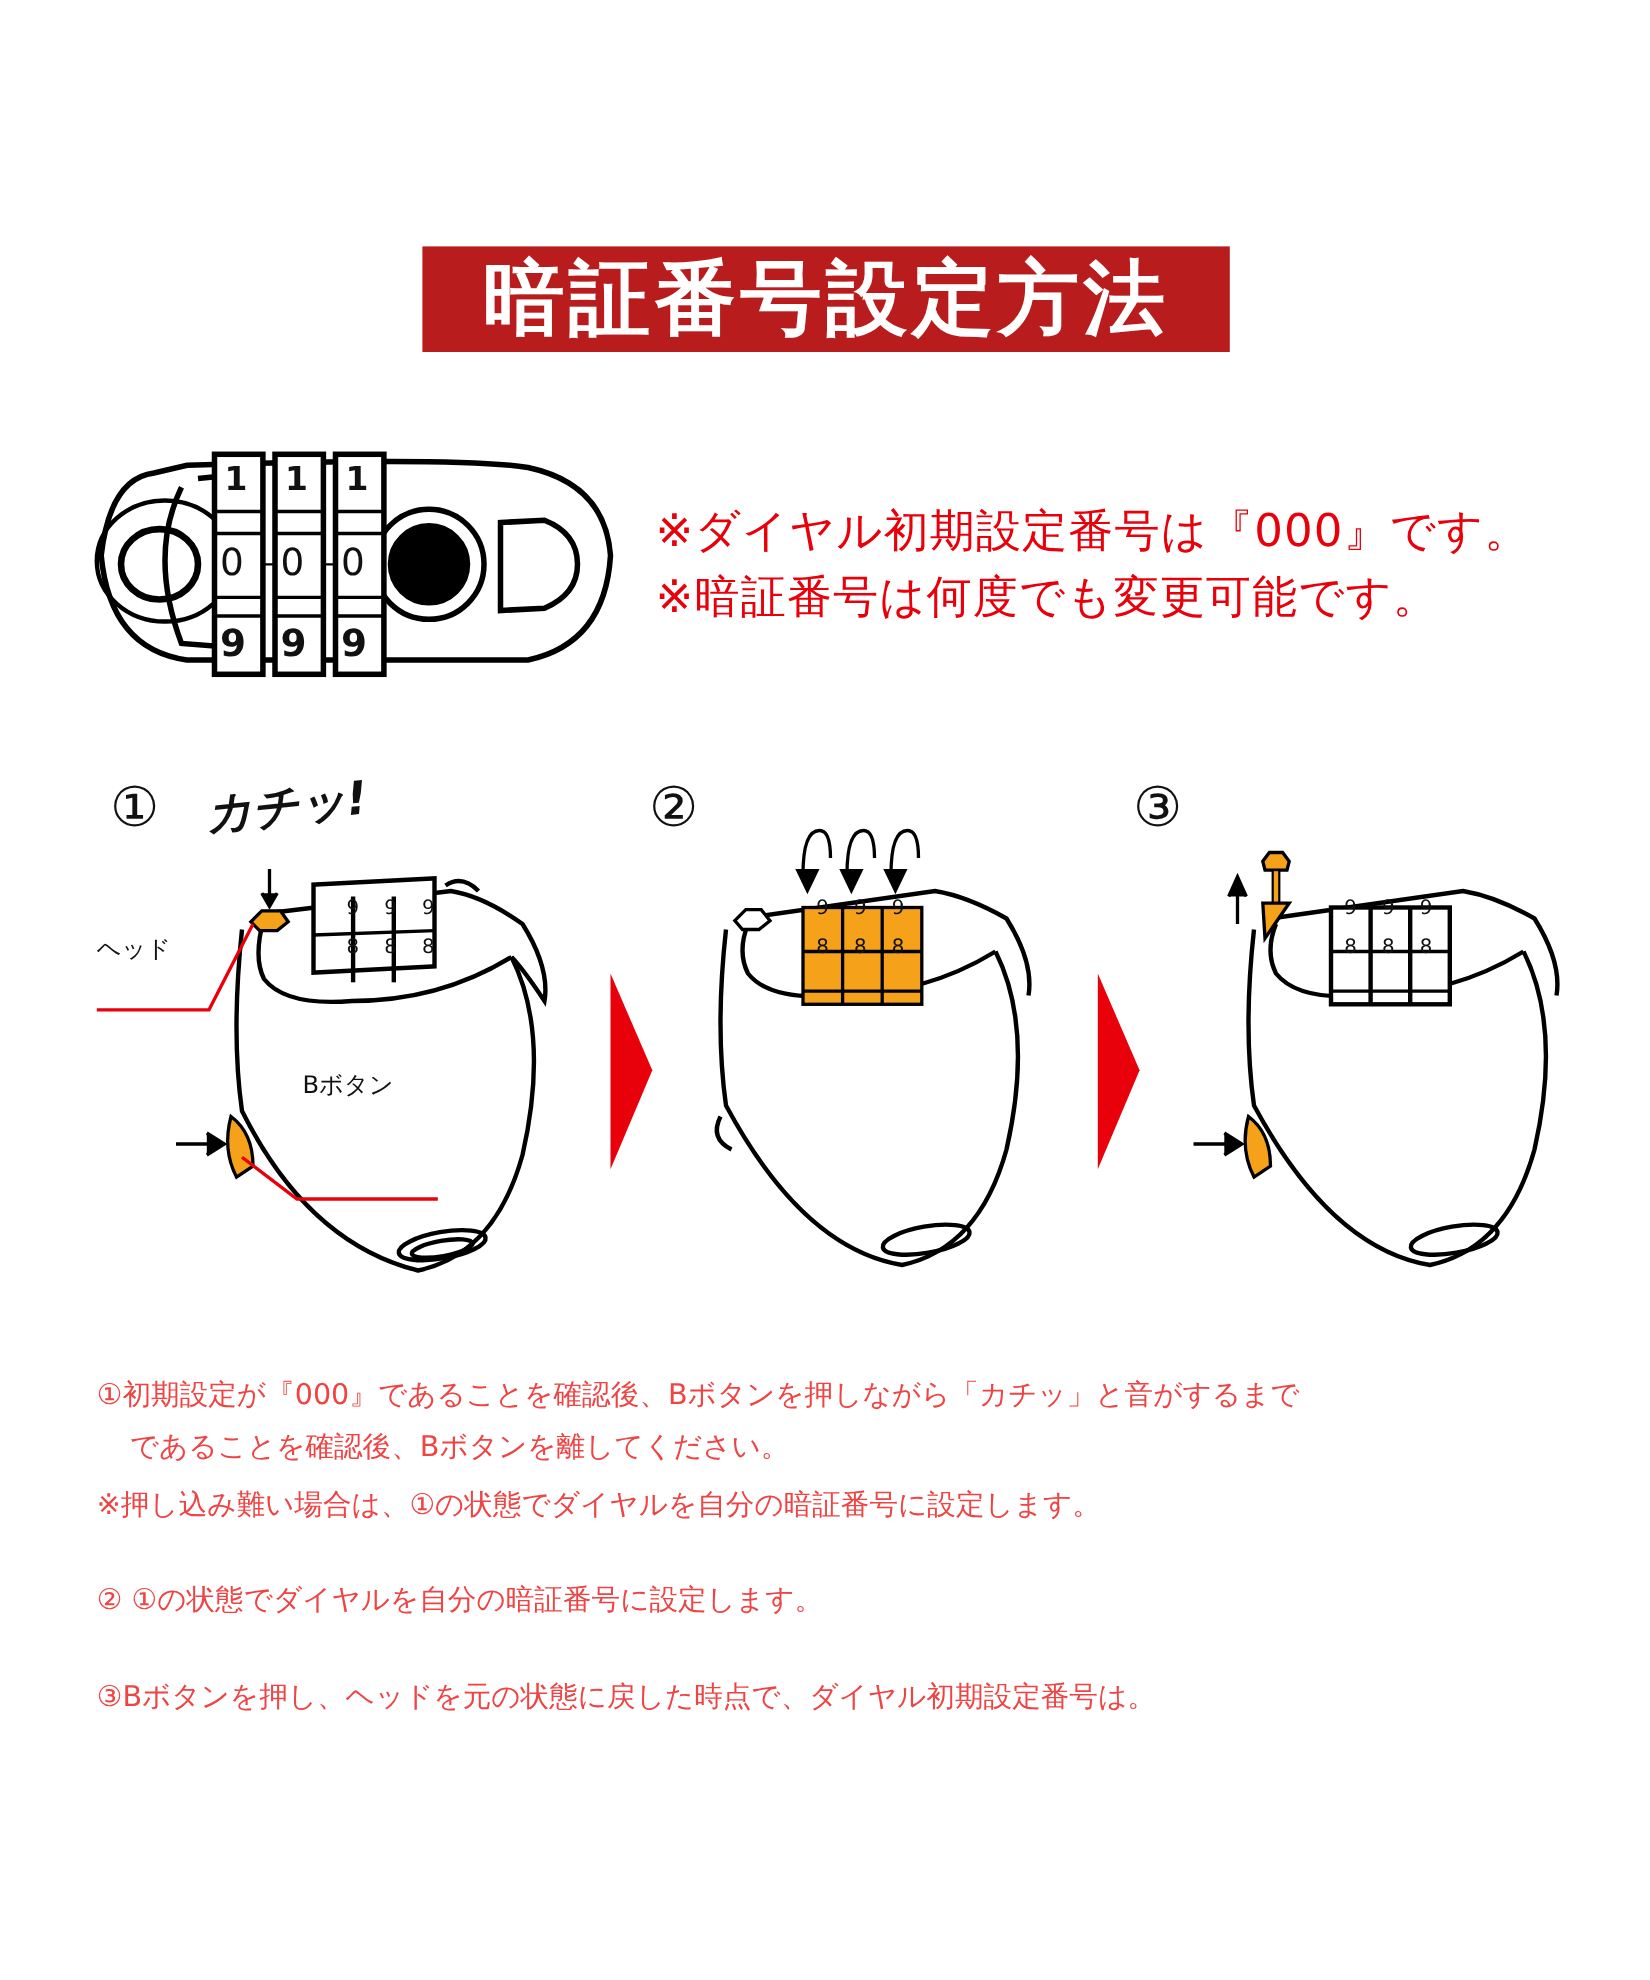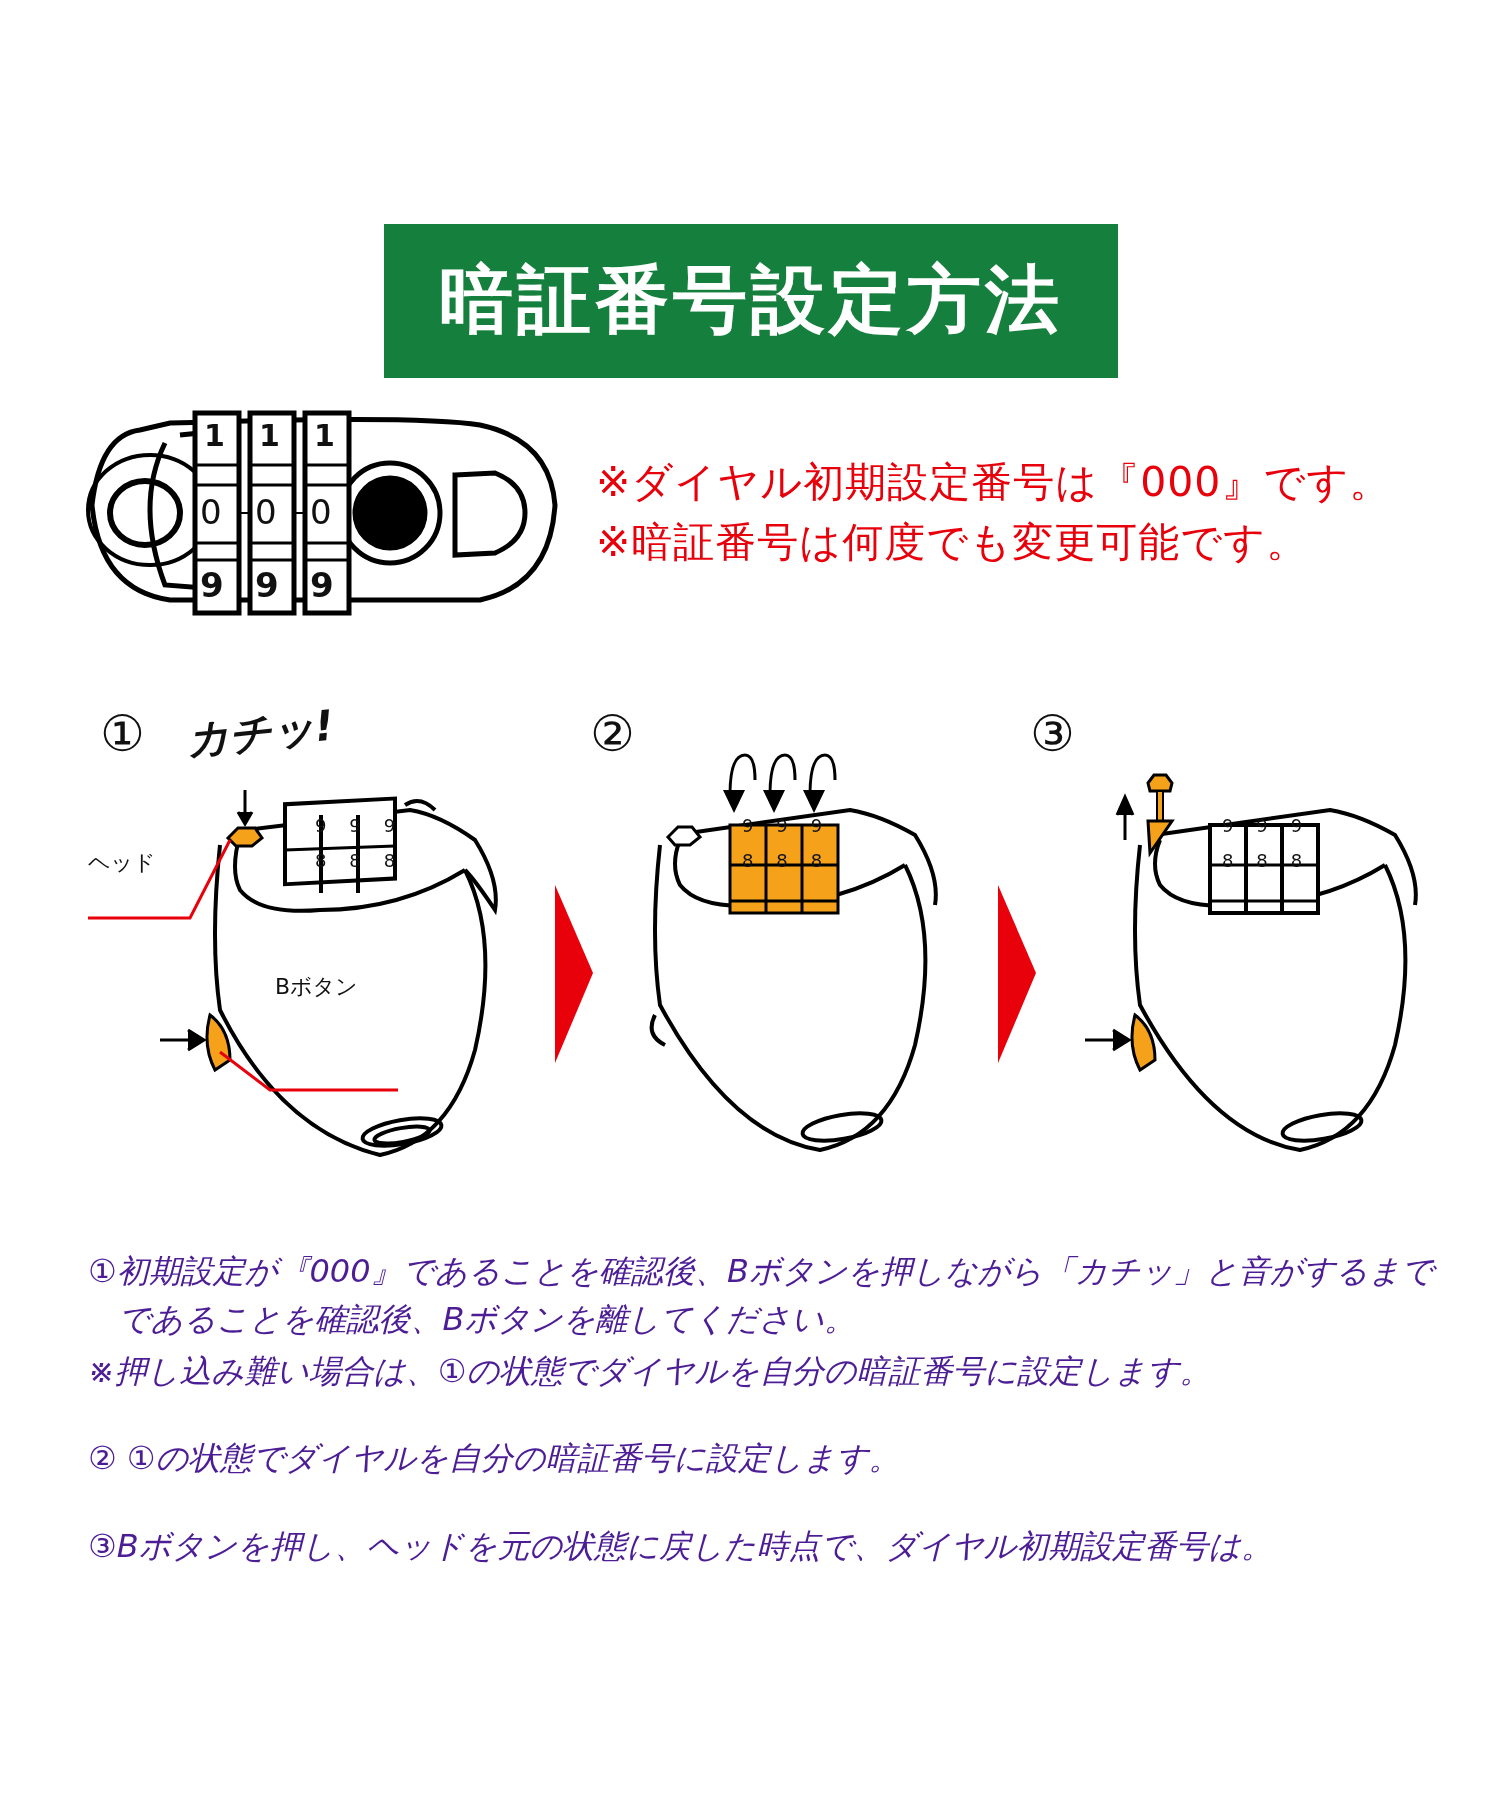--- a/index.html
+++ b/index.html
@@ -1,26 +1,26 @@
 <!DOCTYPE html>
 <html><head>
 <meta charset="utf-8">
 <style>
   html, body { margin:0; padding:0; background:#ffffff; }
   body { width:1500px; height:1800px; position:relative; overflow:hidden;
          font-family:"DejaVu Sans", "Liberation Sans", sans-serif; color:#111; }
   .abs { position:absolute; }
-  .title-box { left:384px; top:224px; width:734px; height:154px; background:#15803d;
+  .title-box { left:384px; top:224px; width:734px; height:96px; background:#b91c1c;
                display:flex; align-items:center; justify-content:center; }
   .title-text { color:#fff; font-size:74px; font-weight:bold; letter-spacing:4px; }
   .notice { left:596px; font-size:41px; font-weight:normal; color:#e8000b; white-space:nowrap; letter-spacing:1px; }
   .step-num { font-size:50px; color:#111; }
   .kachi { font-size:42px; font-weight:bold; font-style:italic; }
   .label { font-size:22px; color:#111; }
-  .instr { left:88px; font-size:32px; color:#4c1d95; white-space:nowrap;font-style:italic; }
+  .instr { left:88px; font-size:26px; color:#ef4444; white-space:nowrap; }
   svg { position:absolute; overflow:visible; }
 </style>
 </head>
 <body>
 
 <div class="abs title-box">
   <span class="title-text">暗証番号設定方法</span>
 </div>
 
 <svg style="left:80px;top:395px" width="510" height="225" viewBox="0 0 510 225">

